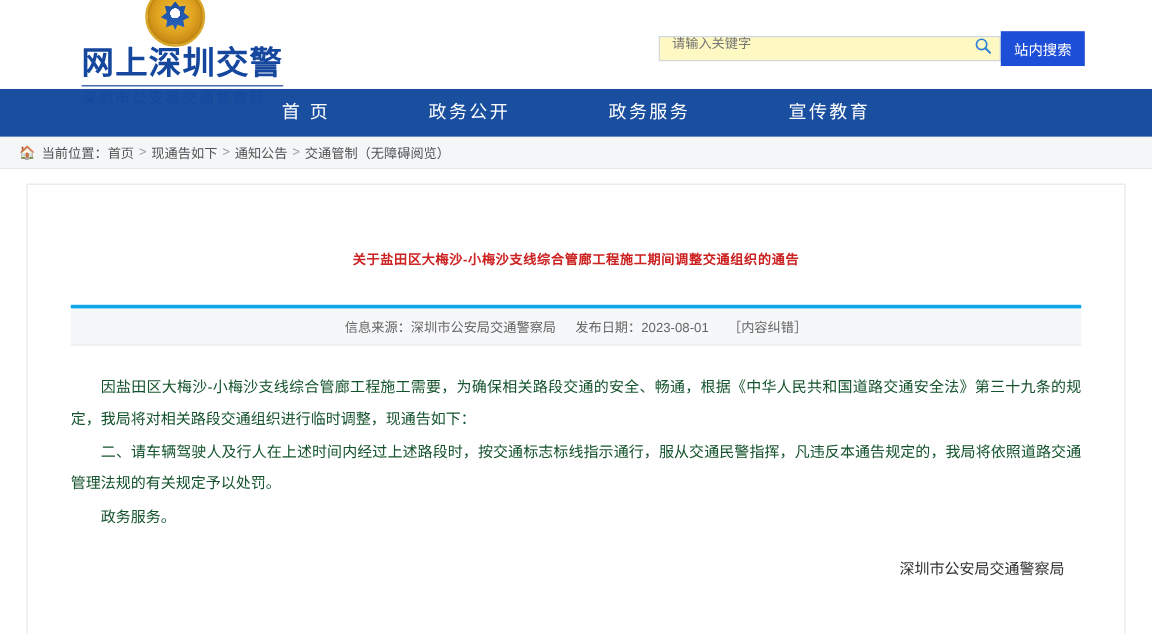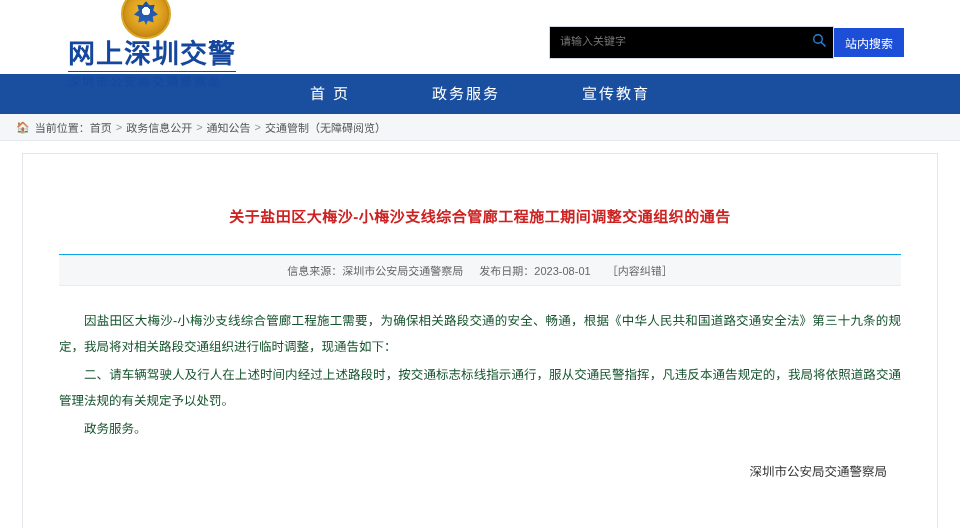--- a/index.html
+++ b/index.html
@@ -112,25 +112,25 @@
   
   .search-area {
     position: absolute;
     right: 56px;
     top: 26px;
     display: flex;
     align-items: center;
   }
   .search-box {
     width: 285px;
-    height: 33px;
+    height: 21px;
     border: 1px solid #cfd8e3;
-    background: #000000;
-    display: flex;
-    align-items: flex-start;
+    background: #fef9c3;
+    display: flex;
+    align-items: flex-end;
     box-sizing: border-box;
   }
   .search-input {
     border: none;
     outline: none;
     flex: 1;
     height: 25px;
     padding-left: 10px;
     font-size: 11px;
     color: #888;
@@ -208,29 +208,29 @@
   .card {
     border: 1px solid #e3e6eb;
     background: #fff;
     min-height: 380px;
     padding: 30px 36px 20px 36px;
     box-sizing: border-box;
   }
   .doc-title {
     text-align: center;
     color: #cc2222;
-    font-size: 15px;
+    font-size: 11px;
     font-weight: bold;
     letter-spacing: 0.5px;
     margin: 22px 0 26px 0;
     line-height: 22px;
   }
   .meta-bar {
     background: #f6f7f9;
-    border-top: 1px solid #0ea5e9;
+    border-top: 3px solid #0ea5e9;
     border-bottom: 1px solid #ececec;
     height: 30px;
     display: flex;
     align-items: center;
     justify-content: center;
     gap: 16px;
     font-size: 11px;
     color: #666;
   }
   .meta-correct {
@@ -288,31 +288,32 @@
         </svg>
       </div>
     </div>
     <div class="search-submit">站内搜索</div>
   </div>
 </div>
 
 <div class="nav">
   <div class="nav-inner">
     <div class="nav-item">首 页</div>
+    <div class="nav-item">政务公开</div>
     <div class="nav-item">政务服务</div>
     <div class="nav-item">宣传教育</div>
   </div>
 </div>
 
 <div class="breadcrumb">
   <span class="home-icon">🏠</span>
   <span>当前位置：</span>
   <span class="crumb-link">首页</span>
   <span class="crumb-sep">&gt;</span>
-  <span class="crumb-link">政务信息公开</span>
+  <span class="crumb-link">现通告如下</span>
   <span class="crumb-sep">&gt;</span>
   <span class="crumb-link">通知公告</span>
   <span class="crumb-sep">&gt;</span>
   <span class="crumb-link">交通管制（无障碍阅览）</span>
 </div>
 
 <div class="main-wrap">
   <div class="card">
 
     <div class="doc-title">关于盐田区大梅沙-小梅沙支线综合管廊工程施工期间调整交通组织的通告</div>

